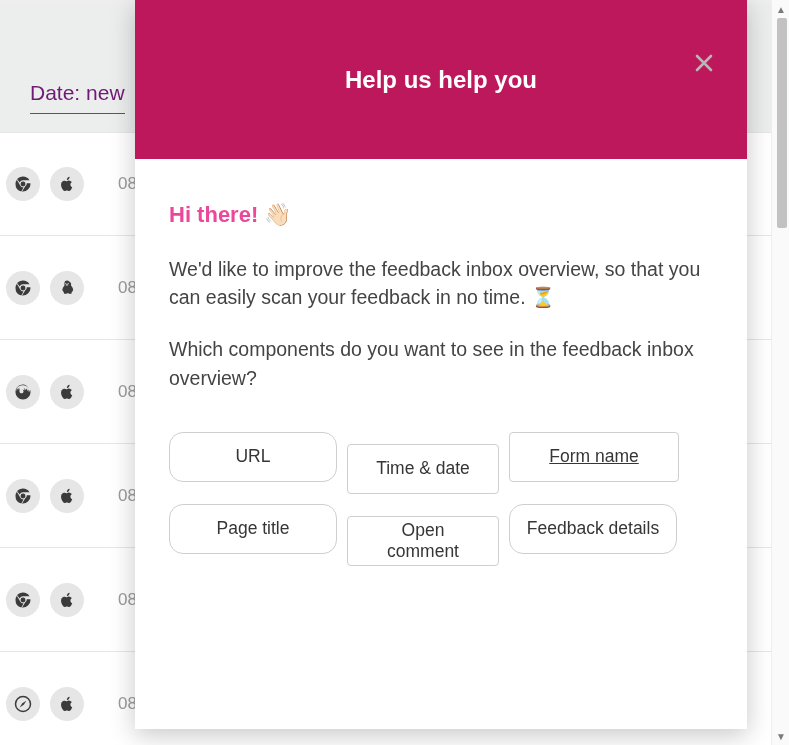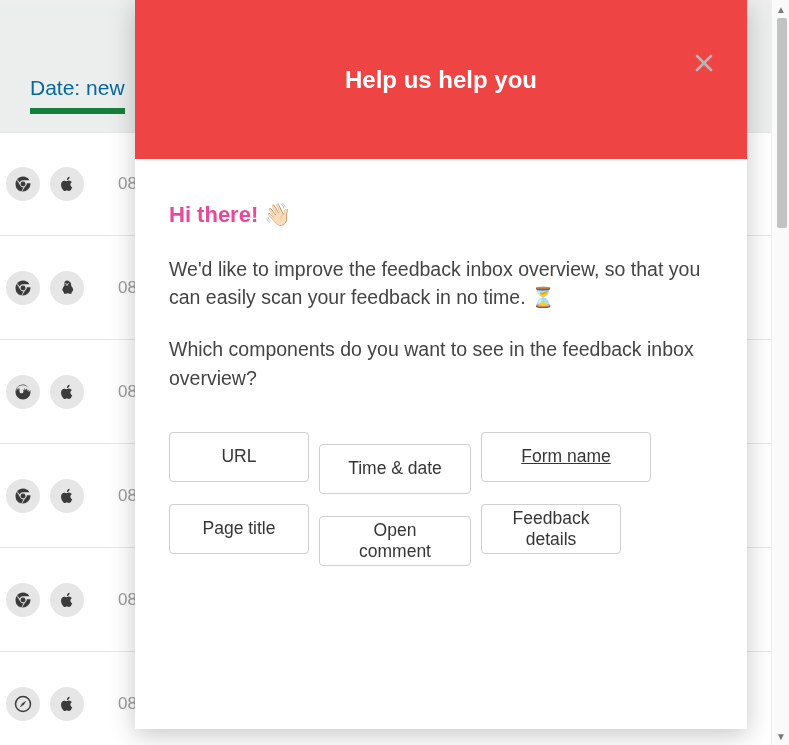--- a/index.html
+++ b/index.html
@@ -3,40 +3,40 @@
   <meta charset="utf-8">
   <style>
     * { box-sizing: border-box; margin: 0; padding: 0; }
     html, body { width: 789px; height: 745px; overflow: hidden; font-family: "Segoe UI", -apple-system, "Helvetica Neue", Arial, sans-serif; background: #fff; color: #333; }
     .viewport { position: relative; width: 789px; height: 745px; }
 
     
     .page { position: absolute; inset: 0; background: #fff; }
     .page-header-strip { height: 4px; background: #eee; }
     .filter-bar { background: #eceded; height: 128px; padding: 0 30px; display: flex; align-items: flex-end; }
-    .filter-date { display: inline-block; padding-bottom: 8px; font-size: 21px; color: #0369a1; border-bottom: 6px solid #15803d; margin-bottom: 18px; }
+    .filter-date { display: inline-block; padding-bottom: 8px; font-size: 21px; color: #701a75; border-bottom: 1px solid #15803d; margin-bottom: 18px; }
     .rows { }
     .row { display: flex; align-items: center; gap: 10px; height: 104px; border-bottom: 1px solid #e6e6e6; padding-left: 6px; }
     .row:first-child { border-top: 1px solid #e6e6e6; }
     .icon-chip { width: 34px; height: 34px; border-radius: 50%; background: #e6e6e6; display: flex; align-items: center; justify-content: center; color: #3b3b3b; }
     .icon-chip svg { width: 18px; height: 18px; fill: #3b3b3b; }
     .row-date { color: #9a9a9a; font-size: 17px; margin-left: 24px; }
 
     
     .modal { position: absolute; left: 135px; top: 0; width: 612px; height: 729px; background: #fff; box-shadow: 0 6px 24px rgba(0,0,0,.22); overflow: hidden; }
-    .modal-header { background: #ef4444; height: 159px; display: flex; align-items: center; justify-content: center; position: relative; }
+    .modal-header { background: #be185d; height: 159px; display: flex; align-items: center; justify-content: center; position: relative; }
     .modal-title { color: #fff; font-weight: 700; font-size: 24px; }
     .modal-close { position: absolute; top: 46px; right: 26px; width: 34px; height: 34px; display: flex; align-items: center; justify-content: center; cursor: pointer; color: #b9b6b5; background: transparent; border: none; }
     .modal-close svg { width: 24px; height: 24px; }
     .modal-body { padding: 40px 34px 10px 34px; font-size: 19.5px; line-height: 1.45; color: #444; }
     .greet { font-weight: 700; font-size: 22px; color: #ec4899; }
     .para { margin-top: 24px; }
     .options { display: flex; flex-wrap: wrap; gap: 10px; margin-top: 40px; }
     .opt { border: 1px solid #cfcfcf; border-radius: 4px; background: #fff; font-size: 17.5px; color: #363636; display: inline-flex; align-items: center; justify-content: center; height: 50px; padding: 0 16px; cursor: pointer; }
-    .opt.w1 { width: 140px; }
+    .opt.w1 { width: 168px; border-radius: 14px; }
     .opt.w2 { width: 152px; margin-top: 12px; }
     .opt.w3 { width: 170px; text-decoration: underline; }
 
     
     .sb { position: absolute; right: 0; top: 0; width: 18px; height: 745px; background: #fafafa; border-left: 1px solid #eee; }
     .sb-arrow { width: 18px; height: 18px; display: flex; align-items: center; justify-content: center; color: #7a7a7a; font-size: 10px; }
     .sb-thumb { position: absolute; right: 2px; top: 18px; width: 10px; height: 210px; background: #c2c2c2; border-radius: 2px; }
   </style>
 </head>
 <body>

